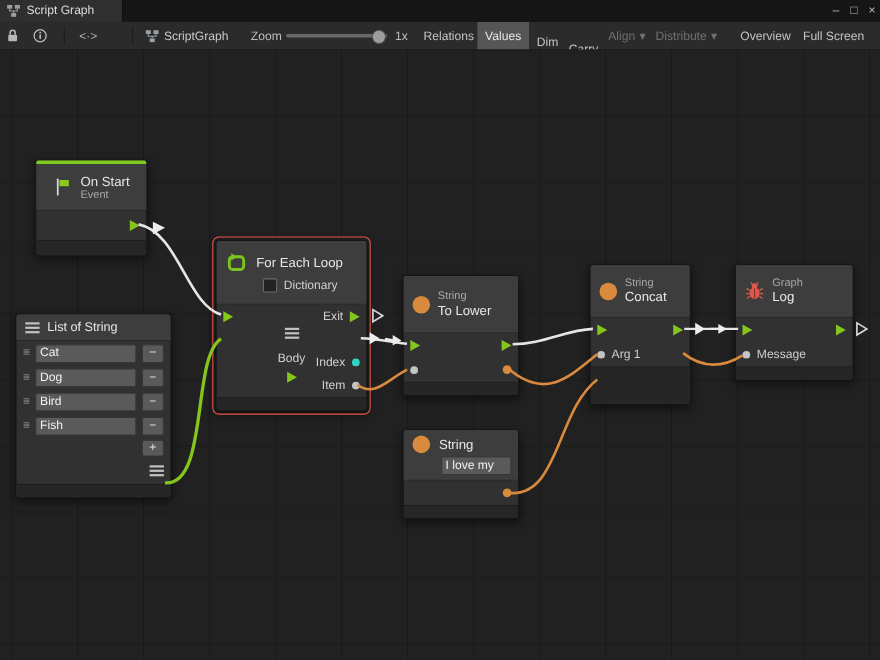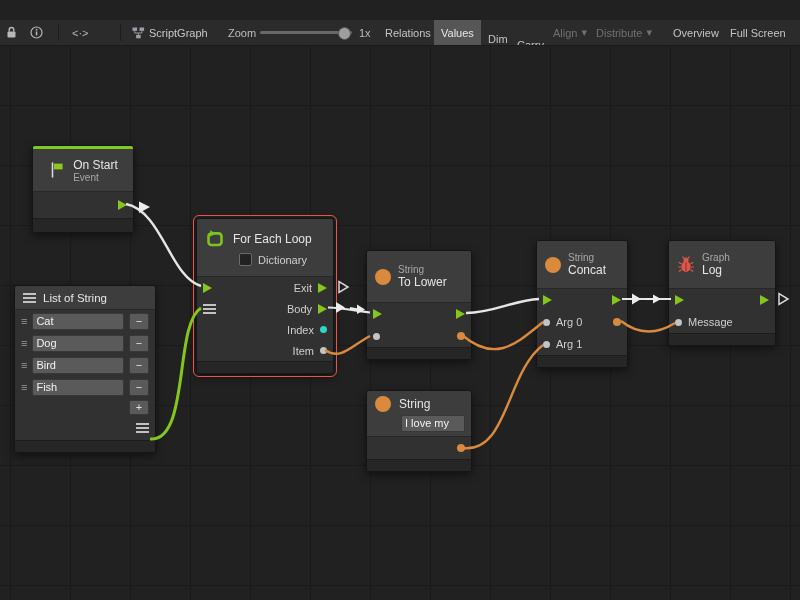--- a/index.html
+++ b/index.html
@@ -60,20 +60,36 @@
   .handle{color:#9a9a9a;font-size:11px;flex:0 0 auto;}
   .chk{width:11px;height:11px;background:#222;border:1px solid #6a6a6a;border-radius:2px;flex:0 0 auto;}
 
   svg.wires{position:absolute;left:0;top:0;z-index:5;pointer-events:none;}
 </style>
 </head>
 <body>
 
 <div id="app">
 
+  <div class="titlebar">
+    <div class="doc-tab">
+      <svg width="13" height="12" viewBox="0 0 13 12">
+        <rect x="0.5" y="0.5" width="4.6" height="3.4" fill="#9aa0a6"></rect>
+        <rect x="7.5" y="0.5" width="4.6" height="3.4" fill="#9aa0a6"></rect>
+        <rect x="4.1" y="7.9" width="4.6" height="3.4" fill="#9aa0a6"></rect>
+        <path d="M2.8 4.2 V6 H9.8 V4.2 M6.4 6 V7.8" stroke="#9aa0a6" fill="none"></path>
+      </svg>
+      <span>Script Graph</span>
+    </div>
+    <div class="win-controls">
+      <span>–</span>
+      <span>□</span>
+      <span>×</span>
+    </div>
+  </div>
 
   <div class="toolbar">
     <div class="titem" style="left:6px;">
       <svg width="11" height="13" viewBox="0 0 11 13">
         <rect x="1.5" y="5.5" width="8" height="6" rx="1" fill="#b8b8b8"></rect>
         <path d="M3.2 5.5 V3.8 A2.3 2.3 0 0 1 7.8 3.8 V5.5" stroke="#b8b8b8" stroke-width="1.4" fill="none"></path>
       </svg>
     </div>
     <div class="titem" style="left:30px;">
       <svg width="13" height="13" viewBox="0 0 13 13">
@@ -206,21 +222,21 @@
           <span class="chk"></span>
           <span class="plabel">Dictionary</span>
         </div>
       </div>
       <div class="row" style="height:21px;">
         <span class="arr"></span>
         <span class="sp"></span>
         <span class="plabel">Exit</span>
         <span class="arr"></span>
       </div>
-      <div class="row" style="height:21px;">
+      <div class="row" style="height:21px;flex-direction:column;">
         <span class="list-ic"></span>
         <span class="sp"></span>
         <span class="plabel">Body</span>
         <span class="arr"></span>
       </div>
       <div class="row" style="height:21px;justify-content:flex-end;">
         <span class="plabel">Index</span>
         <span class="dot teal"></span>
       </div>
       <div class="row" style="height:21px;justify-content:flex-end;">
@@ -272,26 +288,20 @@
         <span class="big-circle"></span>
         <div>
           <div class="cat">String</div>
           <div class="ttl">Concat</div>
         </div>
       </div>
       <div class="row" style="height:22px;">
         <span class="arr"></span>
         <span class="sp"></span>
         <span class="arr"></span>
-      </div>
-      <div class="row" style="height:22px;">
-        <span class="dot"></span>
-        <span class="plabel">Arg 0</span>
-        <span class="sp"></span>
-        <span class="dot orange"></span>
       </div>
       <div class="row" style="height:22px;">
         <span class="dot"></span>
         <span class="plabel">Arg 1</span>
         <span class="sp"></span>
       </div>
       <div class="nfoot"></div>
     </div>
 
     <div class="node" style="left:668px;top:195px;width:108px;height:106px;">

